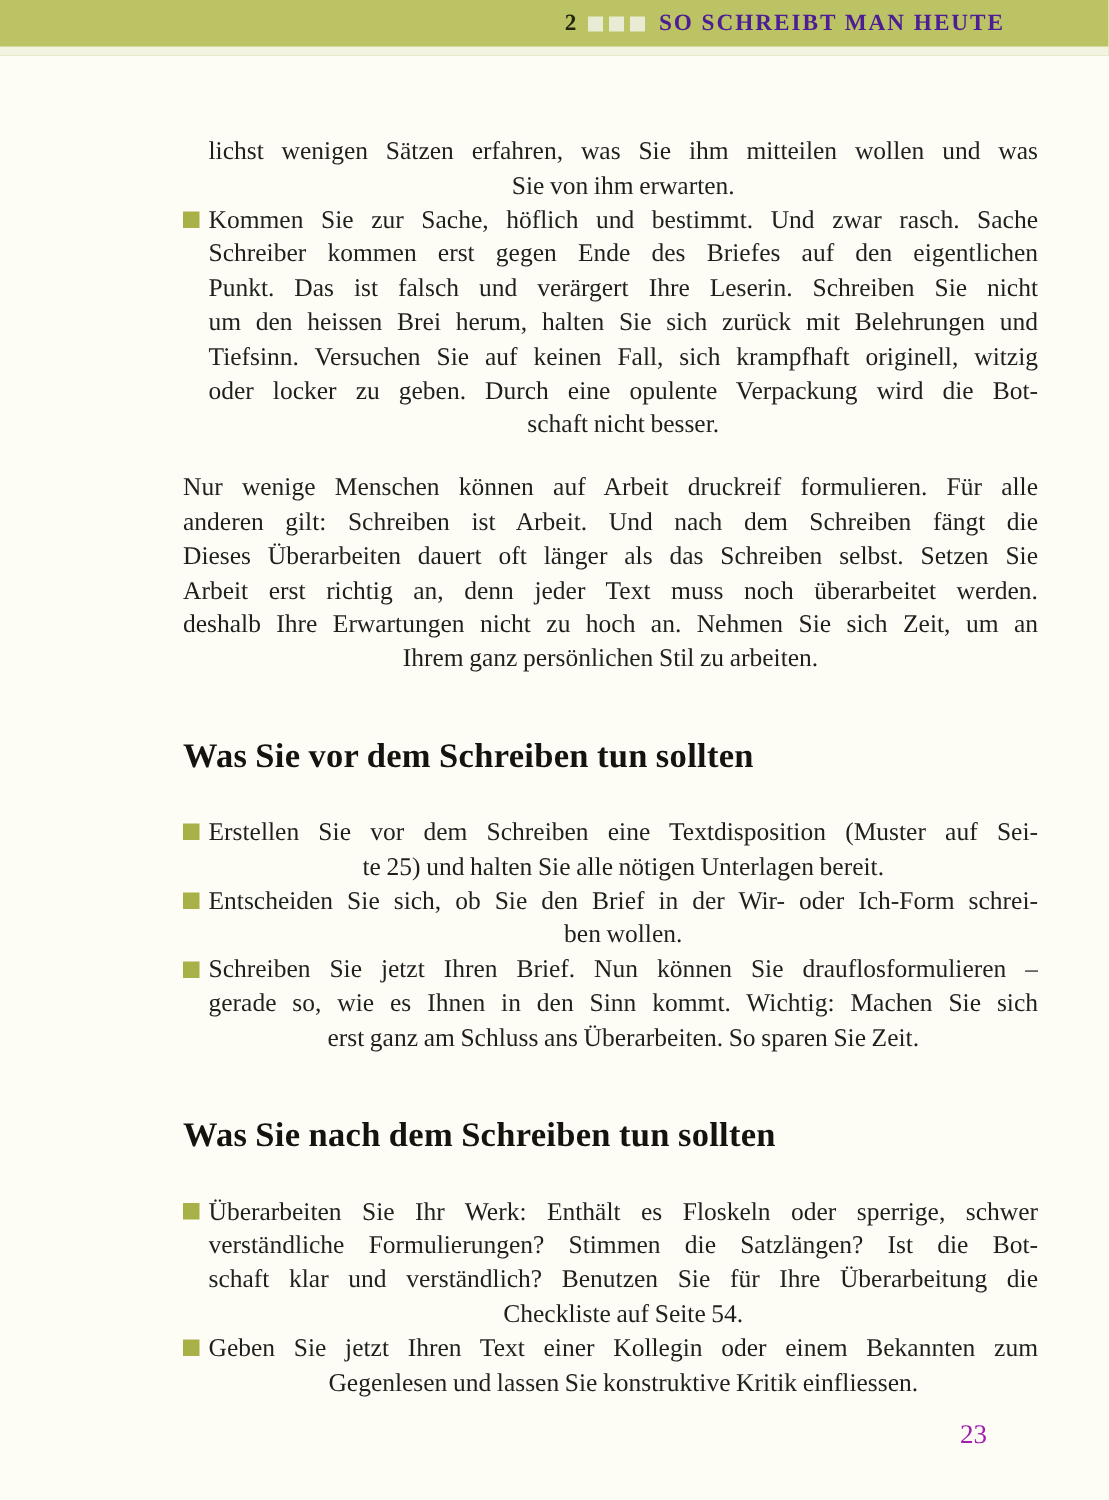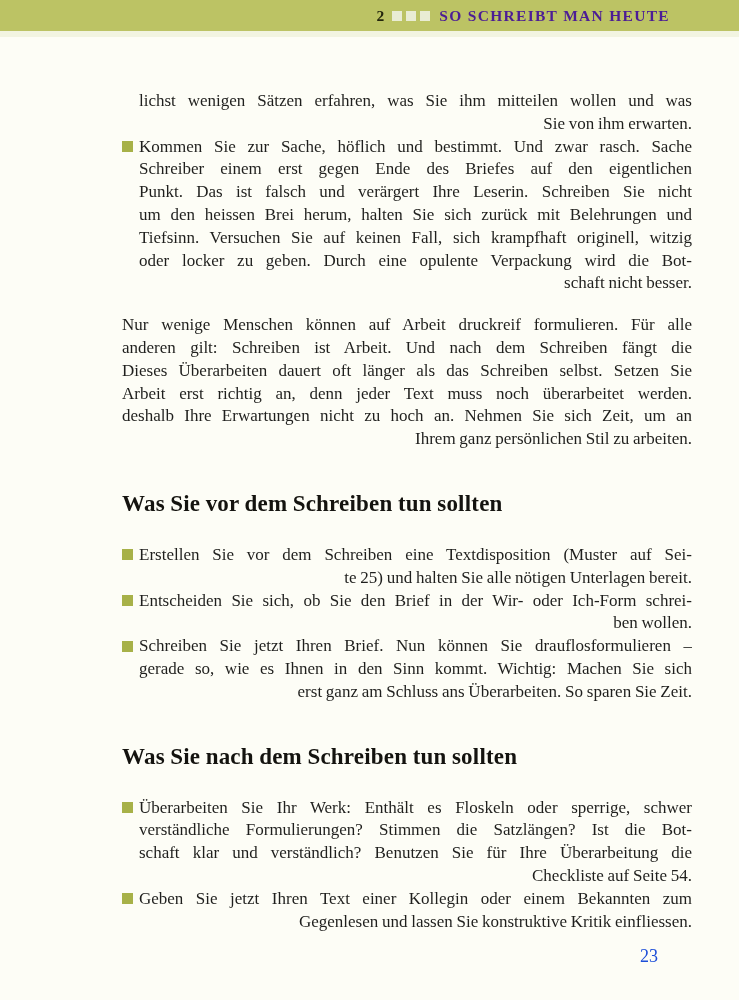--- a/index.html
+++ b/index.html
@@ -53,21 +53,21 @@
     left: 78px; top: 90px;
     width: 570px;
     font-size: 17px;
     line-height: 22.8px;
     word-spacing: -0.5px;
     margin-left: 44px;
   }
   .line {
     height: 22.8px;
     overflow: hidden;
-    text-align: right;
+    text-align: center;
     white-space: nowrap;
   }
   .line.j {
     text-align: justify;
     text-align-last: justify;
     white-space: normal;
   }
   .hang { padding-left: 17px; }
   .bullet { position: relative; padding-left: 17px; }
   .bsq {
@@ -87,21 +87,21 @@
     white-space: nowrap;
   }
 
   
   .pageno {
     position: absolute;
     top: 946px; left: 78px;
     width: 580px;
     text-align: right;
     font-size: 18px;
-    color: #1d4ed8;
+    color: #a21caf;
   }
 </style>
 </head>
 <body>
 
 <div class="page">
 
   <header class="chapter-bar">
     <span class="ch-num">2</span>
     <span class="sq"></span>
@@ -113,21 +113,21 @@
   <main class="content">
 
     <div class="block hang">
       <div class="line j">lichst wenigen Sätzen erfahren, was Sie ihm mitteilen wollen und was</div>
       <div class="line">Sie von ihm erwarten.</div>
     </div>
 
     <div class="block bullet">
       <span class="bsq"></span>
       <div class="line j">Kommen Sie zur Sache, höflich und bestimmt. Und zwar rasch. Sache</div>
-      <div class="line j">Schreiber einem erst gegen Ende des Briefes auf den eigentlichen</div>
+      <div class="line j">Schreiber kommen erst gegen Ende des Briefes auf den eigentlichen</div>
       <div class="line j">Punkt. Das ist falsch und verärgert Ihre Leserin. Schreiben Sie nicht</div>
       <div class="line j">um den heissen Brei herum, halten Sie sich zurück mit Belehrungen und</div>
       <div class="line j">Tiefsinn. Versuchen Sie auf keinen Fall, sich krampfhaft originell, witzig</div>
       <div class="line j">oder locker zu geben. Durch eine opulente Verpackung wird die Bot-</div>
       <div class="line">schaft nicht besser.</div>
     </div>
 
     <div class="block para">
       <div class="line j">Nur wenige Menschen können auf Arbeit druckreif formulieren. Für alle</div>
       <div class="line j">anderen gilt: Schreiben ist Arbeit. Und nach dem Schreiben fängt die</div>

